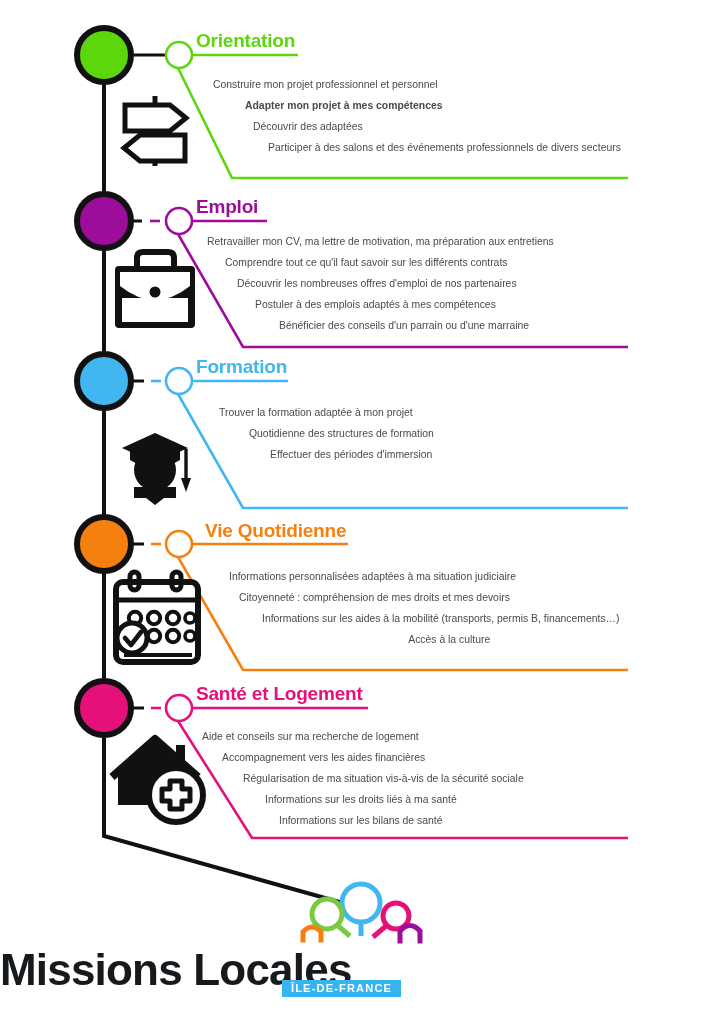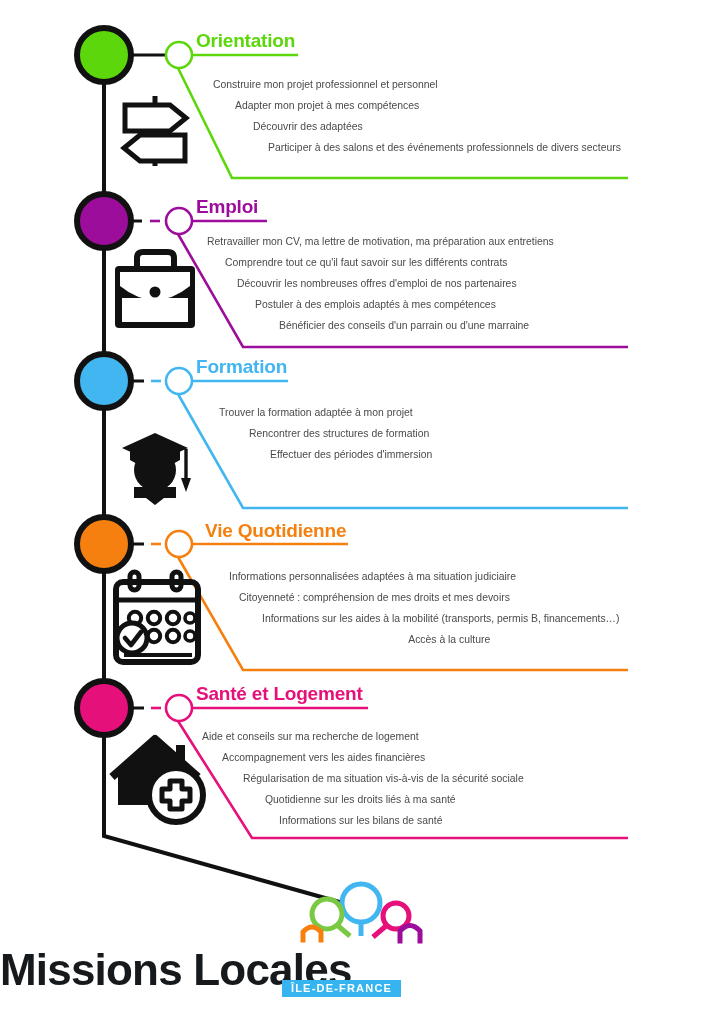--- a/index.html
+++ b/index.html
@@ -173,55 +173,55 @@
 
       <path d="M303 940 L303 932 Q312 922 321 932 L321 940" stroke="#f58010" stroke-linecap="square"></path>
 
       <path d="M400 941 L400 931 Q410 920 420 931 L420 941" stroke="#9c0d9c" stroke-linecap="square"></path>
     </g>
   </svg>
 
   <div class="sec-title" style="left:196px;top:31px;color:#5cd70c;">Orientation</div>
   <div class="bullets" style="left:213px;top:74px;">
     <div class="bullet" style="margin-left:0px;">Construire mon projet professionnel et personnel</div>
-    <div class="bullet" style="margin-left:22px;">Adapter mon projet à mes compétences</div>
+    <div class="bullet" style="margin-left:32px;font-weight:bold;">Adapter mon projet à mes compétences</div>
     <div class="bullet" style="margin-left:40px;">Découvrir des adaptées</div>
     <div class="bullet" style="margin-left:55px;">Participer à des salons et des événements professionnels de divers secteurs</div>
   </div>
 
   <div class="sec-title" style="left:196px;top:197px;color:#9c0d9c;">Emploi</div>
   <div class="bullets" style="left:207px;top:231px;">
     <div class="bullet" style="margin-left:0px;">Retravailler mon CV, ma lettre de motivation, ma préparation aux entretiens</div>
     <div class="bullet" style="margin-left:18px;">Comprendre tout ce qu'il faut savoir sur les différents contrats</div>
     <div class="bullet" style="margin-left:30px;">Découvrir les nombreuses offres d'emploi de nos partenaires</div>
     <div class="bullet" style="margin-left:48px;">Postuler à des emplois adaptés à mes compétences</div>
     <div class="bullet" style="margin-left:72px;">Bénéficier des conseils d'un parrain ou d'une marraine</div>
   </div>
 
   <div class="sec-title" style="left:196px;top:357px;color:#41b6f0;">Formation</div>
   <div class="bullets" style="left:219px;top:402px;">
     <div class="bullet" style="margin-left:0px;">Trouver la formation adaptée à mon projet</div>
-    <div class="bullet" style="margin-left:30px;">Rencontrer des structures de formation</div>
+    <div class="bullet" style="margin-left:30px;">Quotidienne des structures de formation</div>
     <div class="bullet" style="margin-left:51px;">Effectuer des périodes d'immersion</div>
   </div>
 
   <div class="sec-title" style="left:205px;top:521px;color:#f58010;">Vie Quotidienne</div>
   <div class="bullets" style="left:221px;top:566px;">
     <div class="bullet" style="margin-left:8px;">Informations personnalisées adaptées à ma situation judiciaire</div>
     <div class="bullet" style="margin-left:18px;">Citoyenneté : compréhension de mes droits et mes devoirs</div>
     <div class="bullet" style="margin-left:41px;">Informations sur les aides à la mobilité (transports, permis B, financements…)</div>
     <div class="bullet" style="margin-left:58px;text-align:center;">Accès à la culture</div>
   </div>
 
   <div class="sec-title" style="left:196px;top:684px;color:#e6107a;">Santé et Logement</div>
   <div class="bullets" style="left:202px;top:726px;">
     <div class="bullet" style="margin-left:0px;">Aide et conseils sur ma recherche de logement</div>
     <div class="bullet" style="margin-left:20px;">Accompagnement vers les aides financières</div>
     <div class="bullet" style="margin-left:41px;">Régularisation de ma situation vis-à-vis de la sécurité sociale</div>
-    <div class="bullet" style="margin-left:63px;">Quotidienne sur les droits liés à ma santé</div>
+    <div class="bullet" style="margin-left:63px;">Informations sur les droits liés à ma santé</div>
     <div class="bullet" style="margin-left:77px;">Informations sur les bilans de santé</div>
   </div>
 
   <div class="logo-word" style="top:948px;">Missions Locales</div>
   <div class="logo-badge" style="top:978px;">
     <span>ÎLE-DE-FRANCE</span>
   </div>
 
 </div>
 

